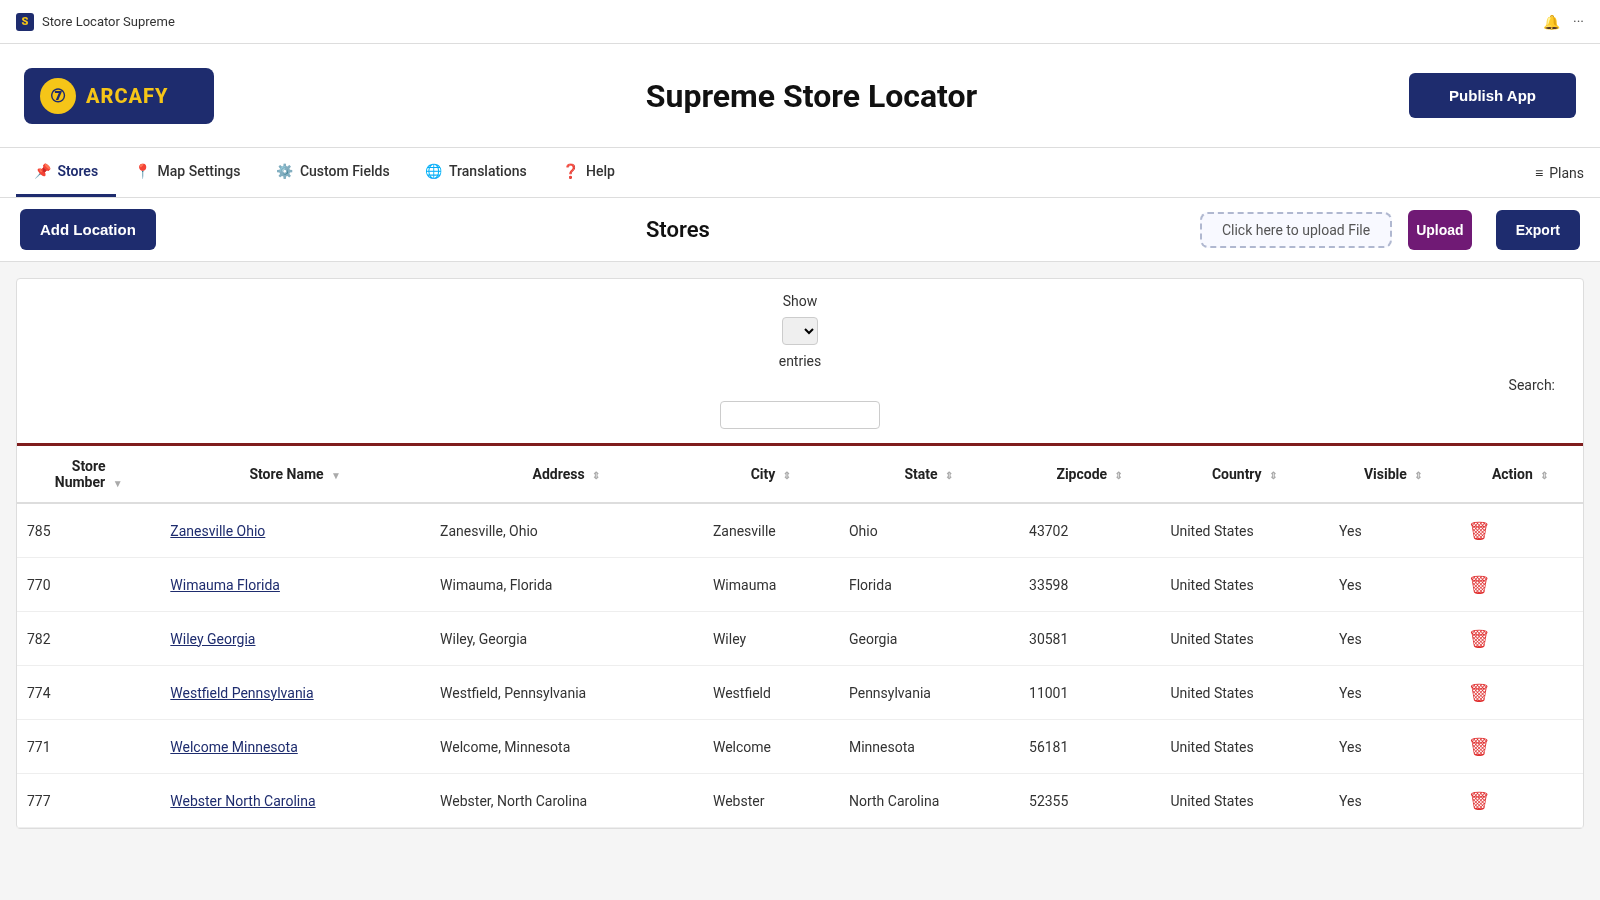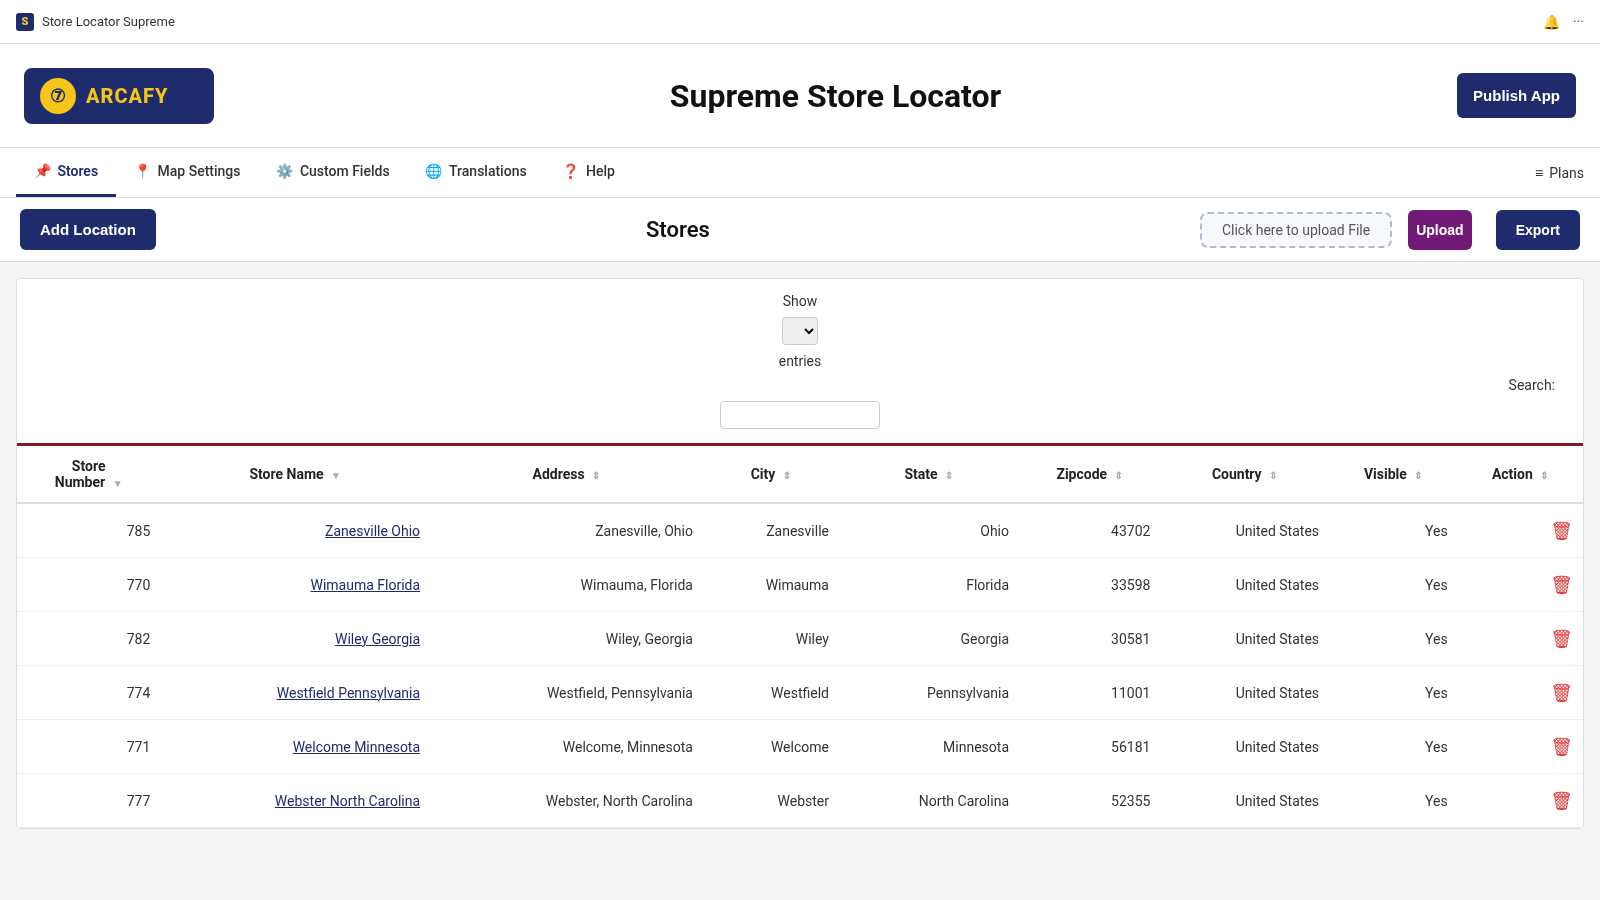--- a/index.html
+++ b/index.html
@@ -70,21 +70,21 @@
       text-align: center;
       font-size: 32px;
       font-weight: 700;
       color: #111;
     }
     .publish-btn {
       background: #1e2c6e;
       color: #fff;
       border: none;
       border-radius: 6px;
-      padding: 14px 16px;
+      padding: 14px 40px;
       font-size: 15px;
       font-weight: 600;
       cursor: pointer;
     }
 
     
     .nav-tabs {
       background: #fff;
       border-bottom: 1px solid #ddd;
       display: flex;
@@ -238,21 +238,21 @@
       display: inline-block;
       margin-left: 4px;
       color: #aaa;
       font-size: 10px;
     }
     tbody tr {
       border-bottom: 1px solid #eee;
     }
     td {
       padding: 16px 10px;
-      text-align: right;
+      text-align: left;
       font-size: 14px;
       color: #333;
     }
     td.store-name-cell a {
       color: #1e2c6e;
       text-decoration: underline;
       cursor: pointer;
     }
     .delete-icon {
       color: #e03030;

